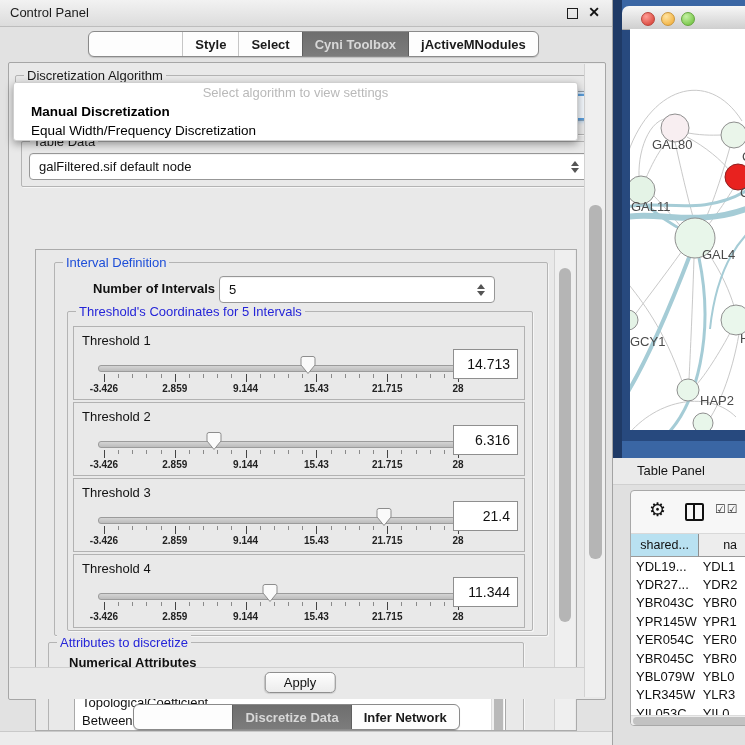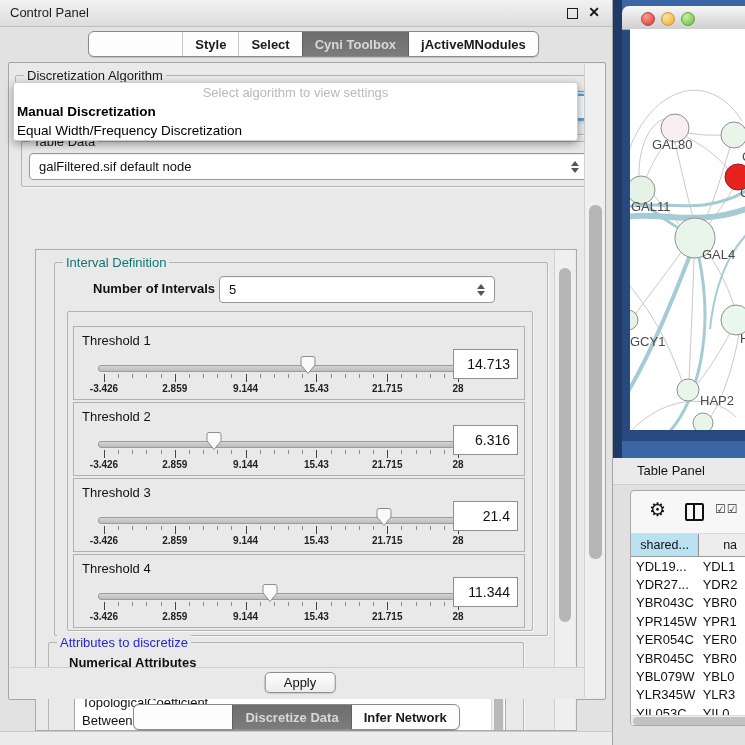--- a/index.html
+++ b/index.html
@@ -15,34 +15,34 @@
   
   .tabbar{position:absolute;display:inline-flex;background:#fdfdfd;border:1px solid #8a8a8a;border-radius:6px;overflow:hidden;height:24px;box-shadow:0 1px 1px rgba(0,0,0,.15);}
   .tab{display:flex;align-items:center;gap:5px;padding:0 12px;font-size:13px;font-weight:600;color:#1a1a1a;border-left:1px solid #c6c6c6;cursor:default;}
   .tab:first-child{border-left:none;margin-top:48px;}
   .tab.sel{background:linear-gradient(#6e6e6e,#7c7c7c);color:#d8d8d8;border-left-color:#5f5f5f;}
   .tab.sel + .tab{border-left-color:#5f5f5f;}
   
   .content{position:absolute;left:8px;top:62px;width:596px;height:636px;background:#e9e9e9;border:1px solid #a6a6a6;border-radius:2px;}
   .groupbox{position:absolute;border:1px solid #b4b4b4;border-radius:2px;box-shadow:1px 1px 0 rgba(255,255,255,.6);}
   .grouplabel{position:absolute;top:-8px;left:8px;background:#e9e9e9;padding:0 3px;font-size:13px;white-space:nowrap;}
-  .lbl-black{color:#1a1a1a;} .lbl-green{color:#0f766e;} .lbl-blue{color:#2525d8;}
+  .lbl-black{color:#1a1a1a;} .lbl-green{color:#1d4ed8;} .lbl-blue{color:#2525d8;}
   
   .combo{position:absolute;background:#fff;border:1px solid #979797;border-radius:4px;display:flex;align-items:center;box-shadow:inset 0 1px 1px rgba(0,0,0,.06);}
   .combo-text{flex:1;font-size:13px;color:#111;padding-left:9px;}
   .stepper{width:18px;display:flex;flex-direction:column;align-items:center;gap:2px;margin-right:4px;}
   .arr-up{width:0;height:0;border-left:4px solid transparent;border-right:4px solid transparent;border-bottom:5px solid #555;}
   .arr-dn{width:0;height:0;border-left:4px solid transparent;border-right:4px solid transparent;border-top:5px solid #555;}
   
   .combo-frag{position:absolute;left:552px;top:90px;width:40px;height:28px;background:#fff;border:1px solid #979797;border-radius:4px;}
   .combo-frag .focus-stepper{position:absolute;left:10px;top:2px;width:20px;height:22px;border:2px solid #5b9dd9;border-radius:5px;background:#f2f7fc;box-shadow:0 0 5px #6aaae4;}
   
   .popup{position:absolute;left:12px;top:81px;width:563px;height:57px;background:#fff;border:1px solid #cfcfcf;border-radius:3px;box-shadow:0 3px 9px rgba(0,0,0,.38);z-index:30;}
   .popup-hint{height:19px;line-height:19px;text-align:center;color:#b9b9b9;font-size:13px;}
-  .popup-opt{height:19px;line-height:19px;padding-left:3px;font-size:13.5px;color:#000;}
+  .popup-opt{height:19px;line-height:19px;padding-left:17px;font-size:13.5px;color:#000;}
   .popup-opt.first{font-weight:bold;}
   
   .vtrack{position:absolute;background:#efefef;border-left:1px solid #d2d2d2;}
   .vthumb{position:absolute;background:#b5b5b5;border-radius:6px;}
   
   .viewport{position:absolute;left:26px;top:186px;width:540px;height:480px;border:1px solid #ababab;background:#e9e9e9;overflow:hidden;}
   
   .thr-panel{position:relative;height:72px;border:1px solid #b2b2b2;background:#e9e9e9;margin-bottom:2px;}
   .thr-label{position:absolute;left:8px;top:6px;font-size:13px;font-weight:normal;color:#111;}
   .thr-track{position:absolute;left:24px;top:38px;width:366px;height:5px;background:linear-gradient(#d4d4d4,#bcbcbc);border:1px solid #9b9b9b;border-radius:3px;}
@@ -164,20 +164,21 @@
           <span style="position:absolute;left:38px;top:18px;font-size:13px;font-weight:bold;color:#111;">Number of Intervals</span>
           <div class="combo" style="left:164px;top:13px;width:274px;height:25px;">
             <span class="combo-text">5</span>
             <span class="stepper">
                 <span class="arr-up"></span>
                 <span class="arr-dn"></span>
               </span>
           </div>
 
           <div class="groupbox" style="left:12px;top:48px;width:464px;height:318px;">
+            <span class="grouplabel lbl-blue">Threshold's Coordinates for 5 Intervals</span>
             <div id="thr-list" style="position:absolute;left:5px;top:14px;width:452px;">
                 <div class="thr-panel">
                   <div class="thr-label">Threshold 1</div>
                   <div class="thr-track"></div>
                   <div class="ticks">
                     <span class="tick major" style="left: 0%;"></span>
                     <span class="tick" style="left: 4%;"></span>
                     <span class="tick" style="left: 8%;"></span>
                     <span class="tick" style="left: 12%;"></span>
                     <span class="tick" style="left: 16%;"></span>

